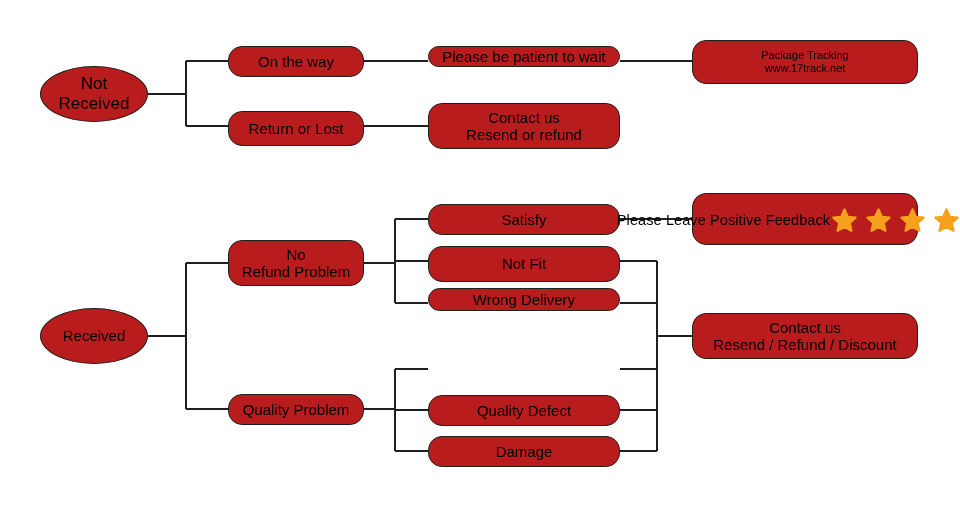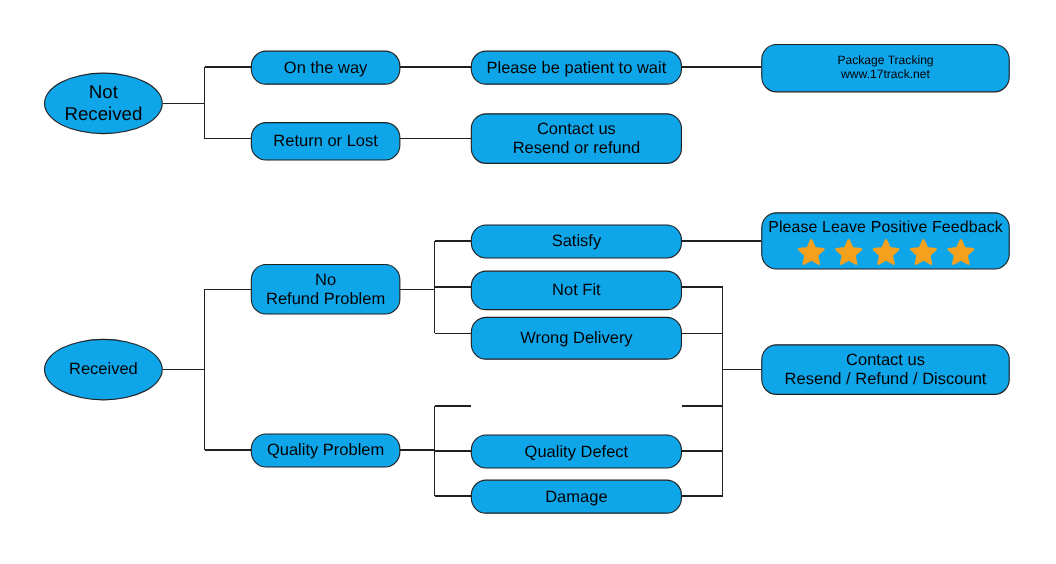--- a/index.html
+++ b/index.html
@@ -27,35 +27,35 @@
     pointer-events: none;
   }
   .node {
     position: absolute;
     box-sizing: border-box;
     display: flex;
     align-items: center;
     justify-content: center;
     text-align: center;
     color: #000000;
-    background: #0ea5e9;
+    background: #b91c1c;
     border: 1.4px solid #202020;
     line-height: 1.16;
     white-space: pre-line;
     font-weight: 400;
   }
   .rbox {
     border-radius: 14px;
   }
   .ellipse {
     border-radius: 50%;
     border: 1.4px solid #202020;
   }
   .feedback-box {
-    flex-direction: column;
+    flex-direction: row;
     justify-content: center;
     gap: 2px;
     padding-top: 2px;
   }
   .feedback-title {
     font-size: 14.5px;
     color: #000;
     letter-spacing: 0.1px;
     white-space: nowrap;
   }
@@ -123,40 +123,40 @@
     </g>
   </svg>
 
   <div class="node ellipse" style="left:40px; top:66px; width:108px; height:56px; font-size:17px;">Not
 Received</div>
 
   <div class="node rbox" style="left:228px; top:46px; width:136px; height:31px; font-size:15px;">On the way</div>
 
   <div class="node rbox" style="left:228px; top:111px; width:136px; height:35px; font-size:15px;">Return or Lost</div>
 
-  <div class="node rbox" style="left:428px; top:46px; width:192px; height:31px; font-size:15px;">Please be patient to wait</div>
+  <div class="node rbox" style="left:428px; top:46px; width:192px; height:21px; font-size:15px;">Please be patient to wait</div>
 
   <div class="node rbox" style="left:428px; top:103px; width:192px; height:46px; font-size:15px;">Contact us
 Resend or refund</div>
 
   <div class="node rbox" style="left:692px; top:40px; width:226px; height:44px; font-size:11px;">Package Tracking
 www.17track.net</div>
 
   <div class="node ellipse" style="left:40px; top:308px; width:108px; height:56px; font-size:15px;">Received</div>
 
   <div class="node rbox" style="left:228px; top:240px; width:136px; height:46px; font-size:15px;">No
 Refund Problem</div>
 
   <div class="node rbox" style="left:228px; top:394px; width:136px; height:31px; font-size:15px;">Quality Problem</div>
 
   <div class="node rbox" style="left:428px; top:204px; width:192px; height:31px; font-size:15px;">Satisfy</div>
 
   <div class="node rbox" style="left:428px; top:246px; width:192px; height:36px; font-size:15px;">Not Fit</div>
 
-  <div class="node rbox" style="left:428px; top:288px; width:192px; height:39px; font-size:15px;">Wrong Delivery</div>
+  <div class="node rbox" style="left:428px; top:288px; width:192px; height:23px; font-size:15px;">Wrong Delivery</div>
 
 
   <div class="node rbox" style="left:428px; top:436px; width:192px; height:31px; font-size:15px;">Damage</div>
 
   <div class="node rbox" style="left:428px; top:395px; width:192px; height:31px; font-size:15px;">Quality Defect</div>
 
   <div class="node rbox feedback-box" style="left:692px; top:193px; width:226px; height:52px;">
     <span class="feedback-title">Please Leave Positive Feedback</span>
     <span class="stars" id="star-row"><svg viewBox="0 0 24 23" width="25" height="24" class="star">
           <polygon points="12,1.4 15.1,8.4 22.6,9.2 17,14.4 18.6,21.8 12,18.1 5.4,21.8 7,14.4 1.4,9.2 8.9,8.4" fill="#F5A11E" stroke="#F5A11E" stroke-width="2.2" stroke-linejoin="round"></polygon>

